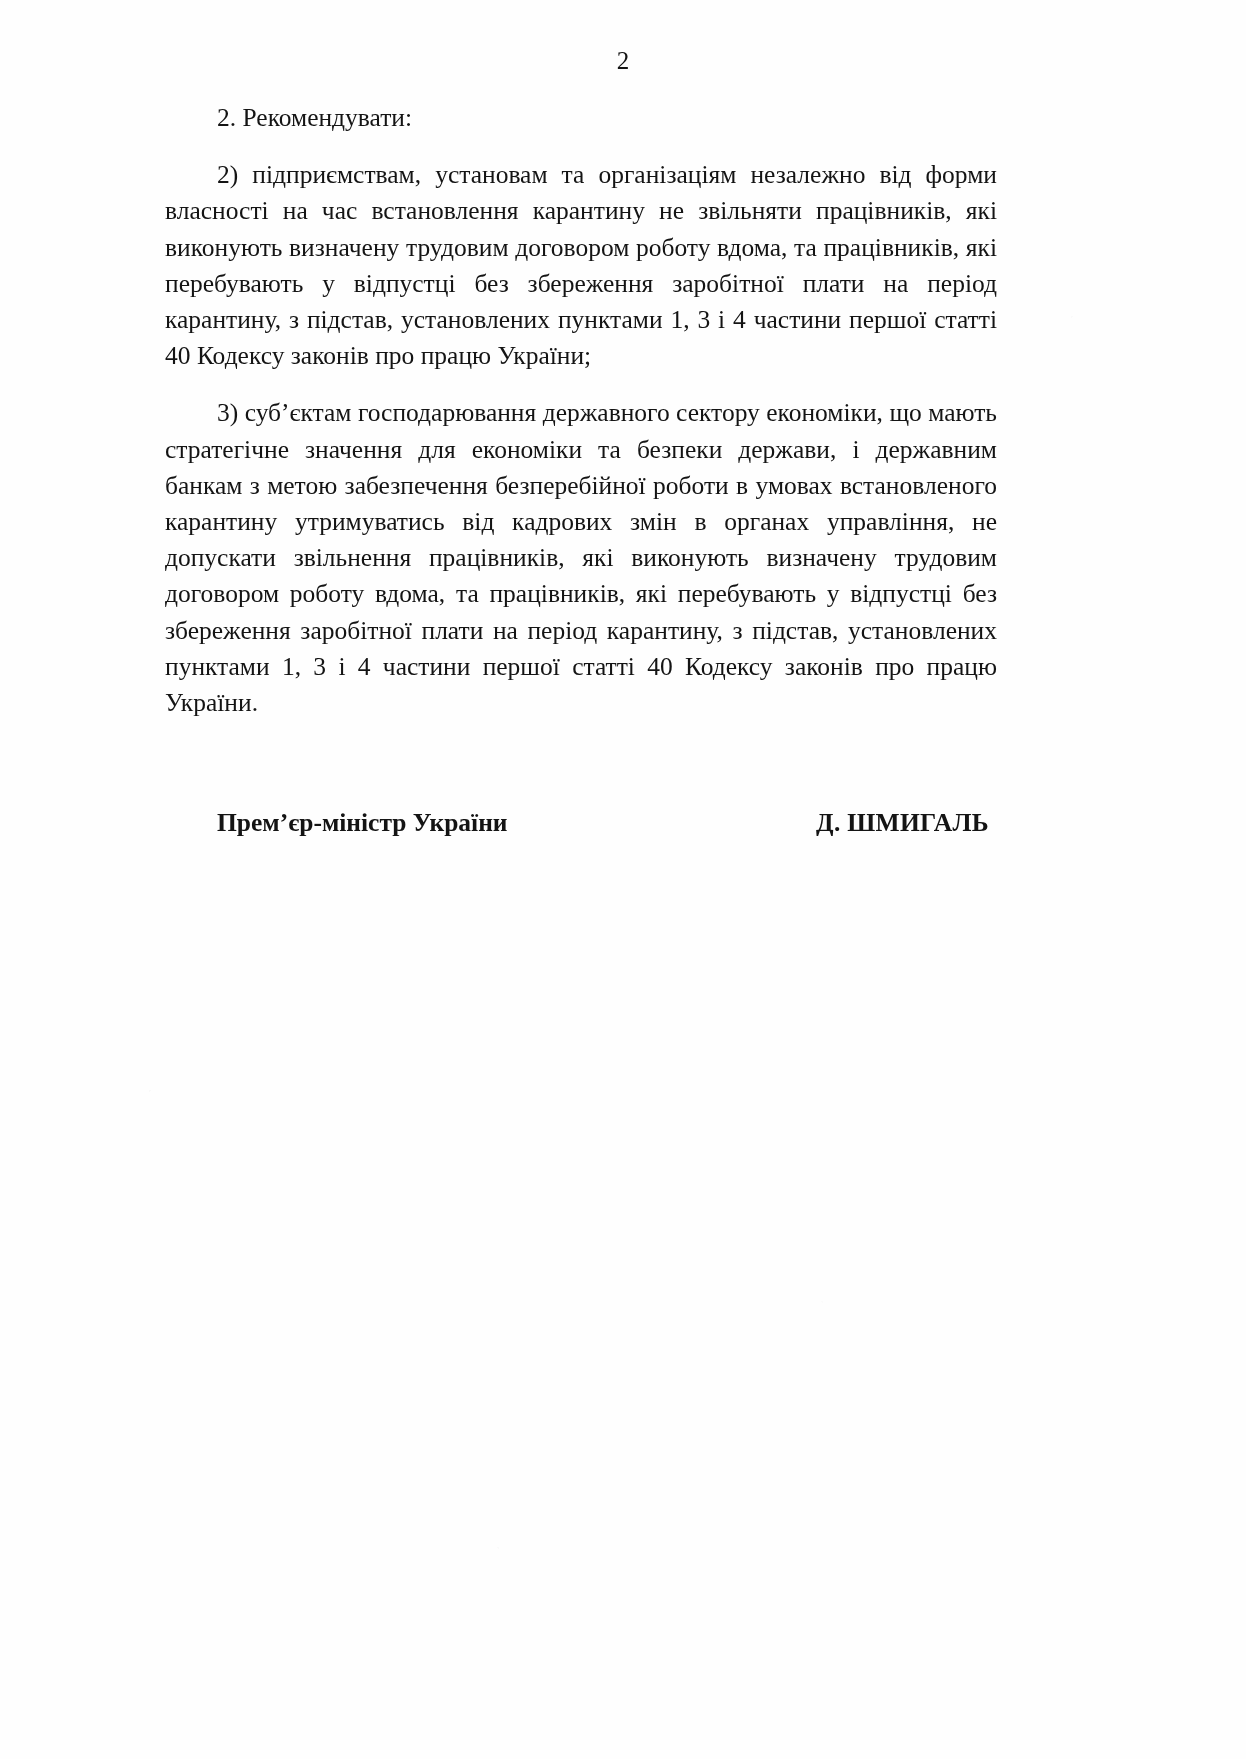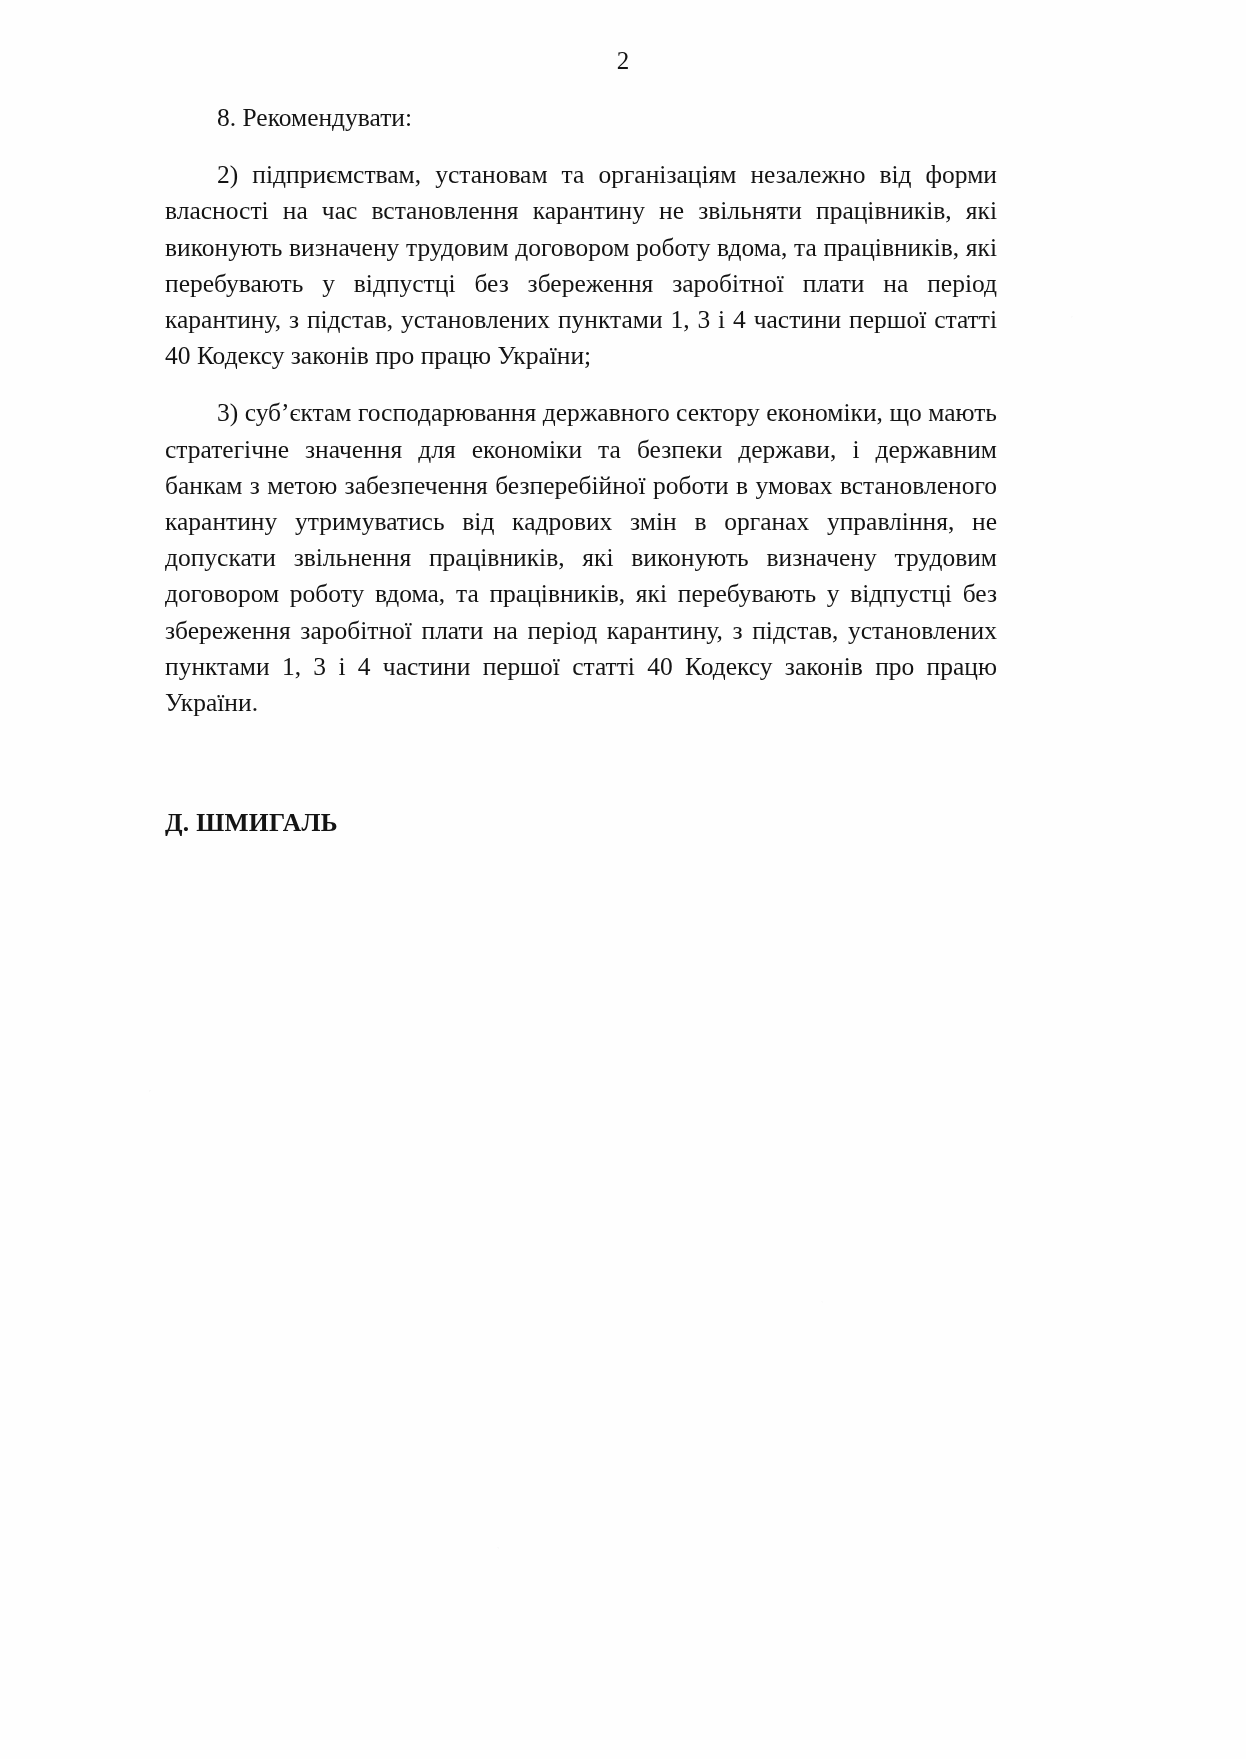--- a/index.html
+++ b/index.html
@@ -78,22 +78,23 @@
   }
 </style>
 </head>
 <body>
 
 <div class="page">
 
   <div class="page-number">2</div>
 
   <div class="content">
-    <p class="para">8. Рекомендувати:</p>
+    <p class="para">2. Рекомендувати:</p>
     <p class="para">2) підприємствам, установам та організаціям незалежно від форми власності на час встановлення карантину не звільняти працівників, які виконують визначену трудовим договором роботу вдома, та працівників, які перебувають у відпустці без збереження заробітної плати на період карантину, з підстав, установлених пунктами 1, 3 і 4 частини першої статті 40 Кодексу законів про працю України;</p>
     <p class="para last-in-block">3) суб’єктам господарювання державного сектору економіки, що мають стратегічне значення для економіки та безпеки держави, і державним банкам з метою забезпечення безперебійної роботи в умовах встановленого карантину утримуватись від кадрових змін в органах управління, не допускати звільнення працівників, які виконують визначену трудовим договором роботу вдома, та працівників, які перебувають у відпустці без збереження заробітної плати на період карантину, з підстав, установлених пунктами 1, 3 і 4 частини першої статті 40 Кодексу законів про працю України.</p>
   </div>
 
   <div class="signature">
+    <span class="sig-title">Прем’єр-міністр України</span>
     <span class="name">Д. ШМИГАЛЬ</span>
   </div>
 
 </div>
 
 </body></html>

